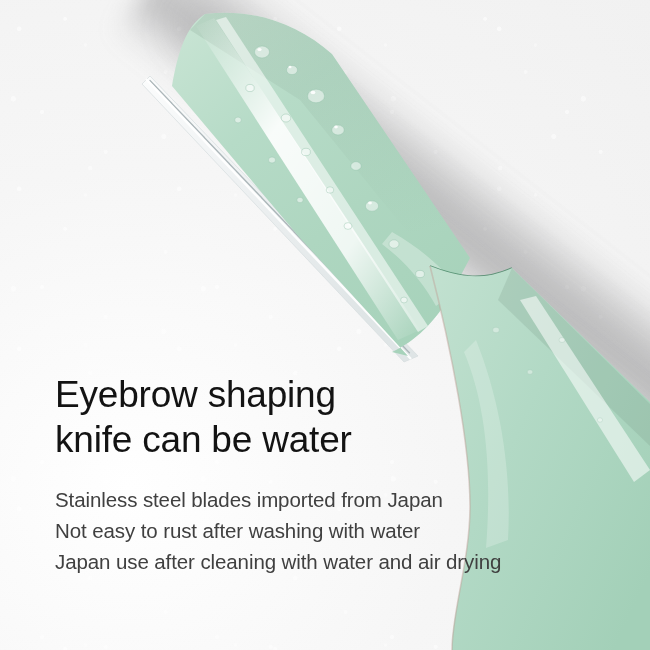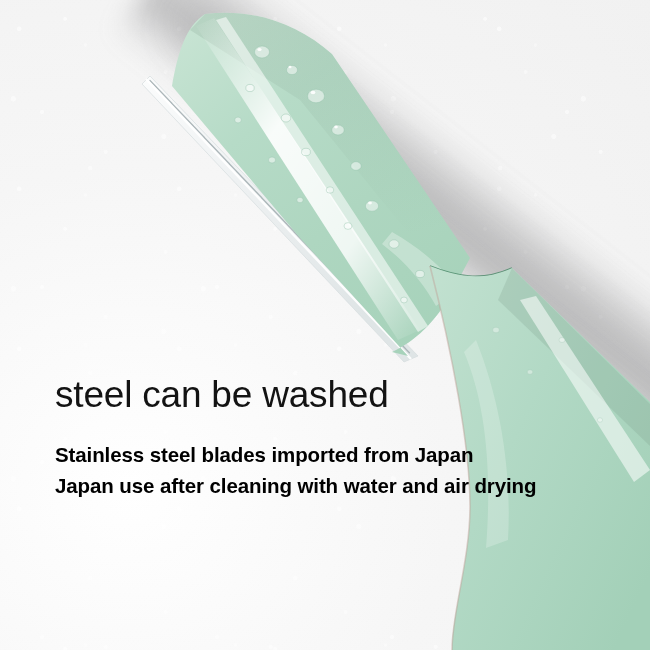--- a/index.html
+++ b/index.html
@@ -101,23 +101,23 @@
     color: #131313;
     letter-spacing: -0.2px;
     font-weight: 400;
   }
   .subline {
     margin-top: 22px;
   }
   .sub-item {
     font-size: 20.5px;
     line-height: 31px;
-    color: #000000;
+    color: #404040;
     letter-spacing: -0.1px;
-    font-weight: 700;
+    font-weight: 400;
   }
 </style>
 </head>
 <body>
 
 <div id="canvas">
 
   <div class="bg-base"></div>
   <div class="bg-speckle"></div>
   <div class="bg-grain"></div>
@@ -259,21 +259,23 @@
           <ellipse cx="562" cy="340" rx="3.0" ry="2.5"></ellipse>
           <ellipse cx="600" cy="420" rx="2.6" ry="2.2"></ellipse>
         </g>
       </g>
       <path d="M 452 650 C 452 612, 470 560, 470 506 C 470 446, 452 352, 430 266" stroke="rgba(190,160,150,.45)" stroke-width="1.6" fill="none"></path>
     </g>
   </svg>
 
   <div class="text-block">
     <div class="headline">
-      <div>steel can be washed</div>
+      <div>Eyebrow shaping</div>
+      <div>knife can be water</div>
     </div>
     <div class="subline">
       <div class="sub-item">Stainless steel blades imported from Japan</div>
+      <div class="sub-item">Not easy to rust after washing with water</div>
       <div class="sub-item">Japan use after cleaning with water and air drying</div>
     </div>
   </div>
 
 </div>
 
 </body></html>

